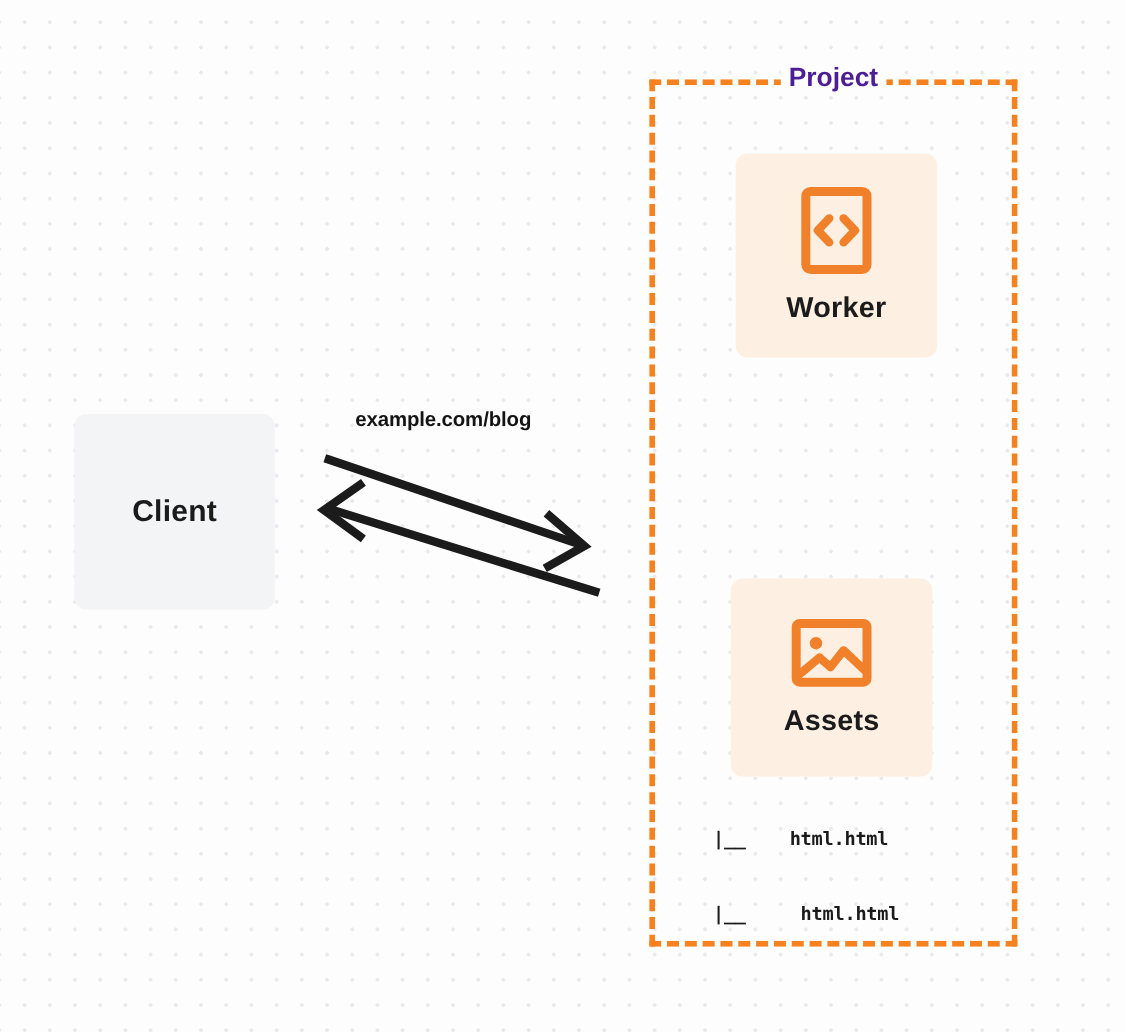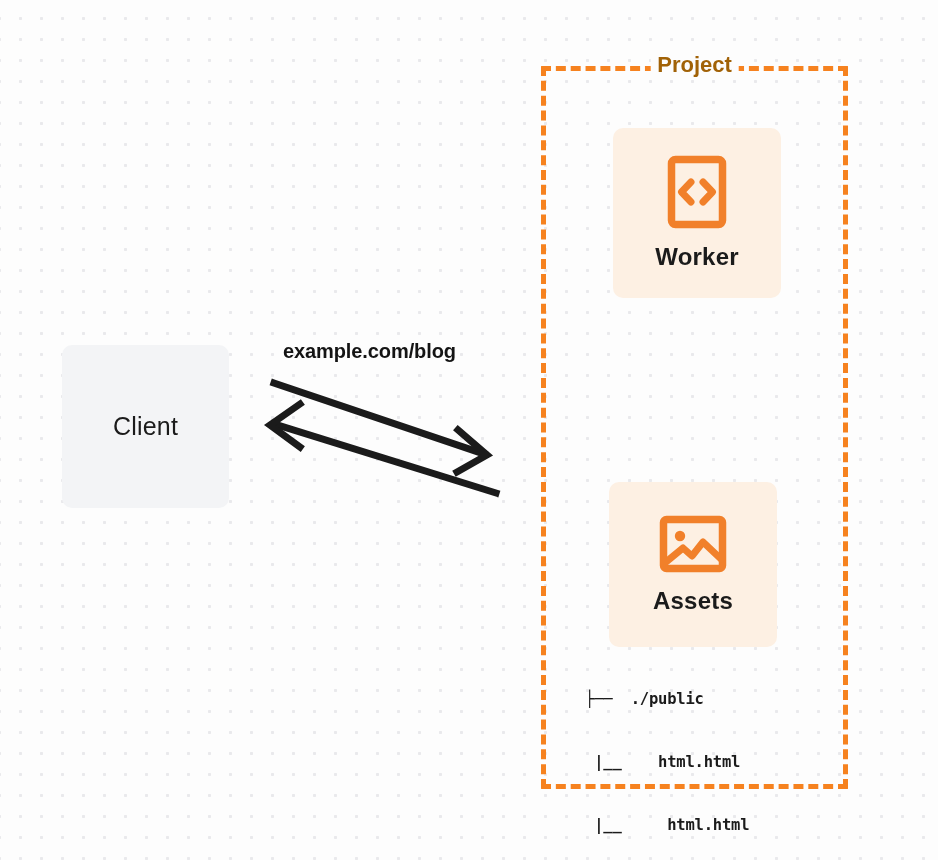--- a/index.html
+++ b/index.html
@@ -27,32 +27,32 @@
     width: 167px;
     height: 163px;
     background: #f3f4f6;
     border-radius: 10px;
     display: flex;
     align-items: center;
     justify-content: center;
   }
   .client-label {
     font-size: 25px;
-    font-weight: normal;
+    font-weight: bold;
     color: #1b1b1b;
     letter-spacing: 0.2px;
     text-align: right;
   }
 
   
   .edge-label {
     position: absolute;
-    left: 283px;
+    left: 296px;
     top: 340px;
-    font-size: 20px;
+    font-size: 17px;
     font-weight: bold;
     color: #141414;
     letter-spacing: -0.1px;
     white-space: nowrap;
   }
   .arrows-svg {
     position: absolute;
     left: 0;
     top: 0;
     width: 938px;
@@ -78,21 +78,21 @@
   }
   .project-title {
     position: absolute;
     left: 50%;
     top: -14px;
     transform: translateX(-50%);
     background: #fdfdfd;
     padding: 0 7px;
     font-size: 22px;
     font-weight: bold;
-    color: #a16207;
+    color: #4c1d95;
     white-space: nowrap;
     line-height: 26px;
   }
 
   
   .service-card {
     position: absolute;
     background: #fdf0e3;
     border-radius: 10px;
     display: flex;
@@ -182,20 +182,19 @@
         <svg width="68" height="58" viewBox="0 0 68 58" xmlns="http://www.w3.org/2000/svg">
           <rect x="4.5" y="4.5" width="59" height="49" rx="3" ry="3" fill="none" stroke="#f1802a" stroke-width="7.5"></rect>
           <circle cx="21" cy="21" r="5.2" fill="#f1802a"></circle>
           <polyline points="7,47 24,33 33,41 44,27 62,44" fill="none" stroke="#f1802a" stroke-width="7" stroke-linecap="round" stroke-linejoin="round"></polyline>
         </svg>
       </span>
       <span class="service-label">Assets</span>
     </div>
 
     <div class="file-tree">
-      <div>├──  ./public</div>
       <div> |__    html.html</div>
       <div> |__     html.html</div>
       
     </div>
   </div>
 
 </div>
 
 </body></html>

